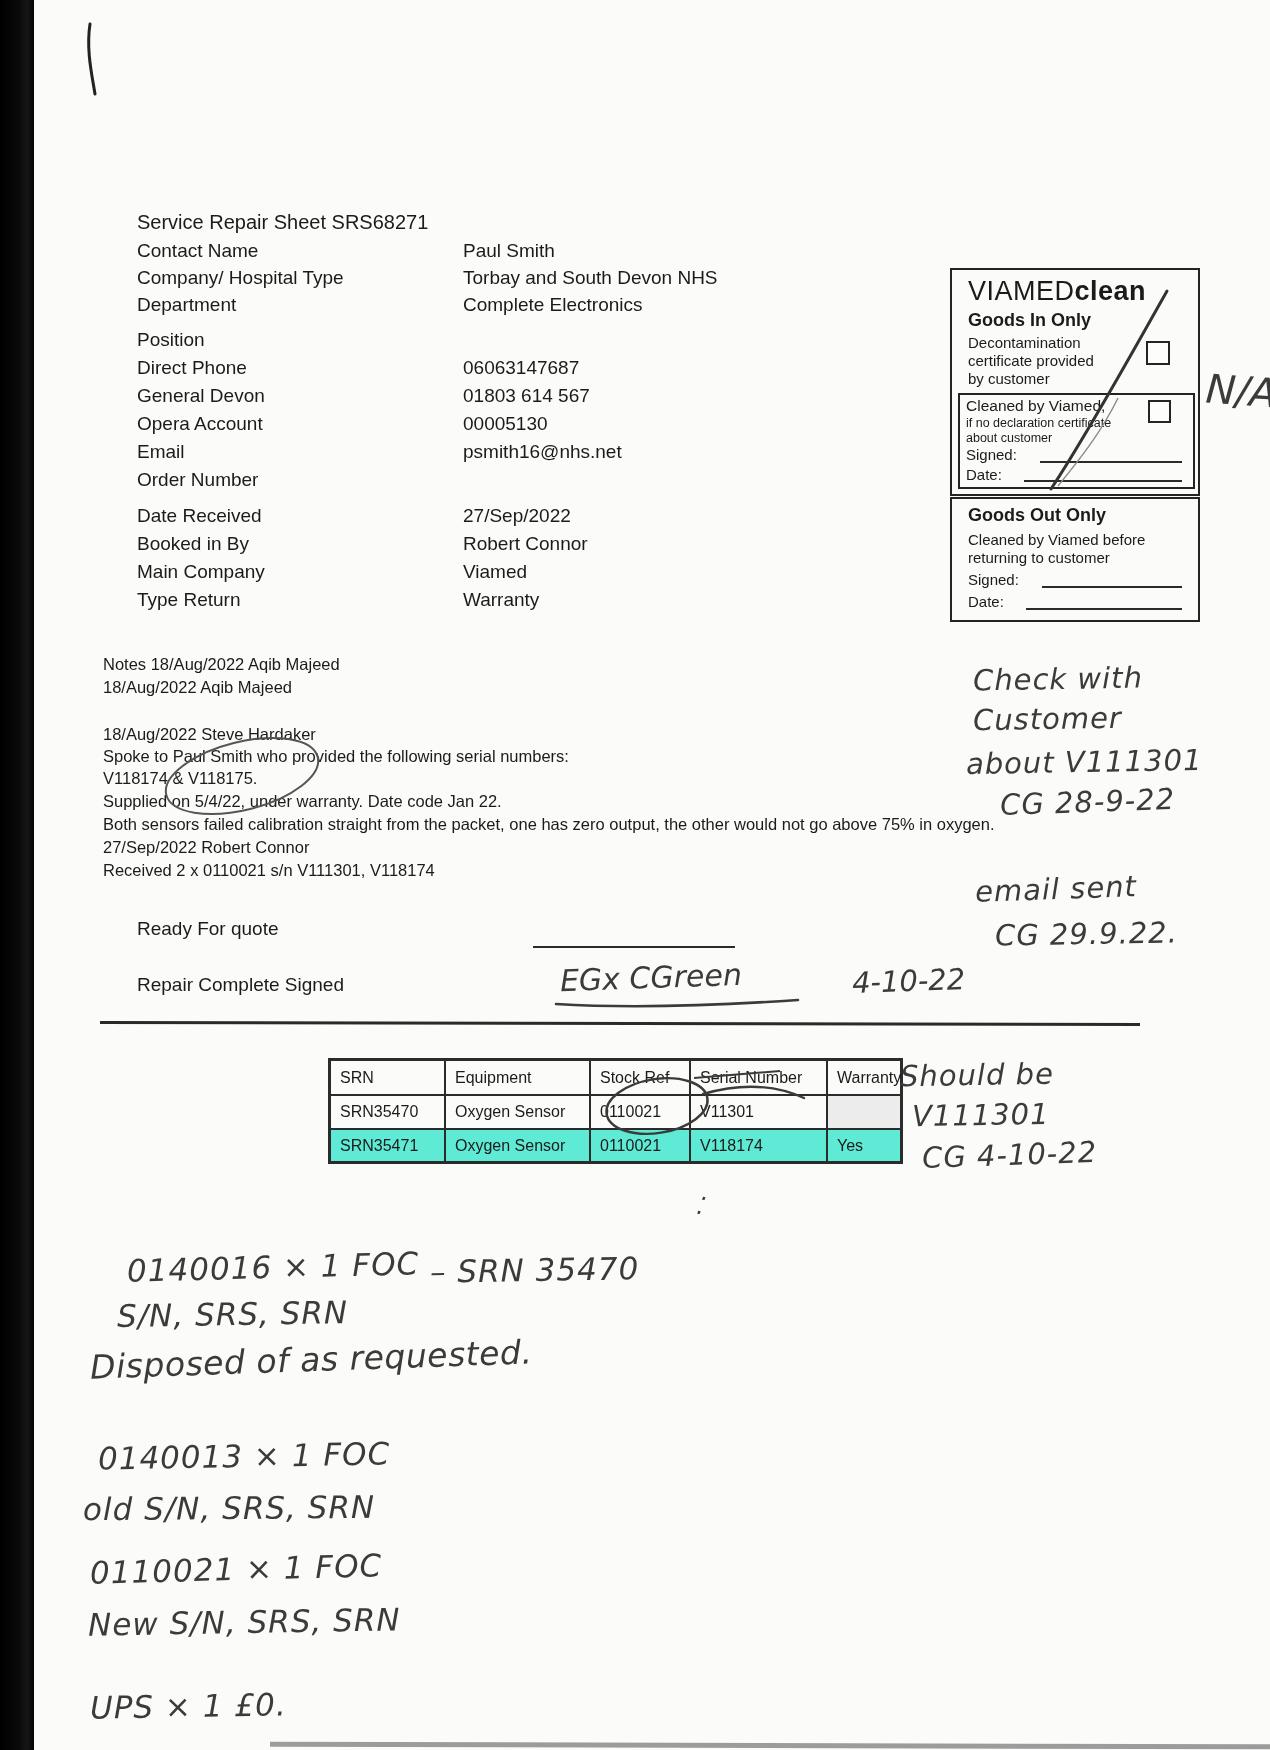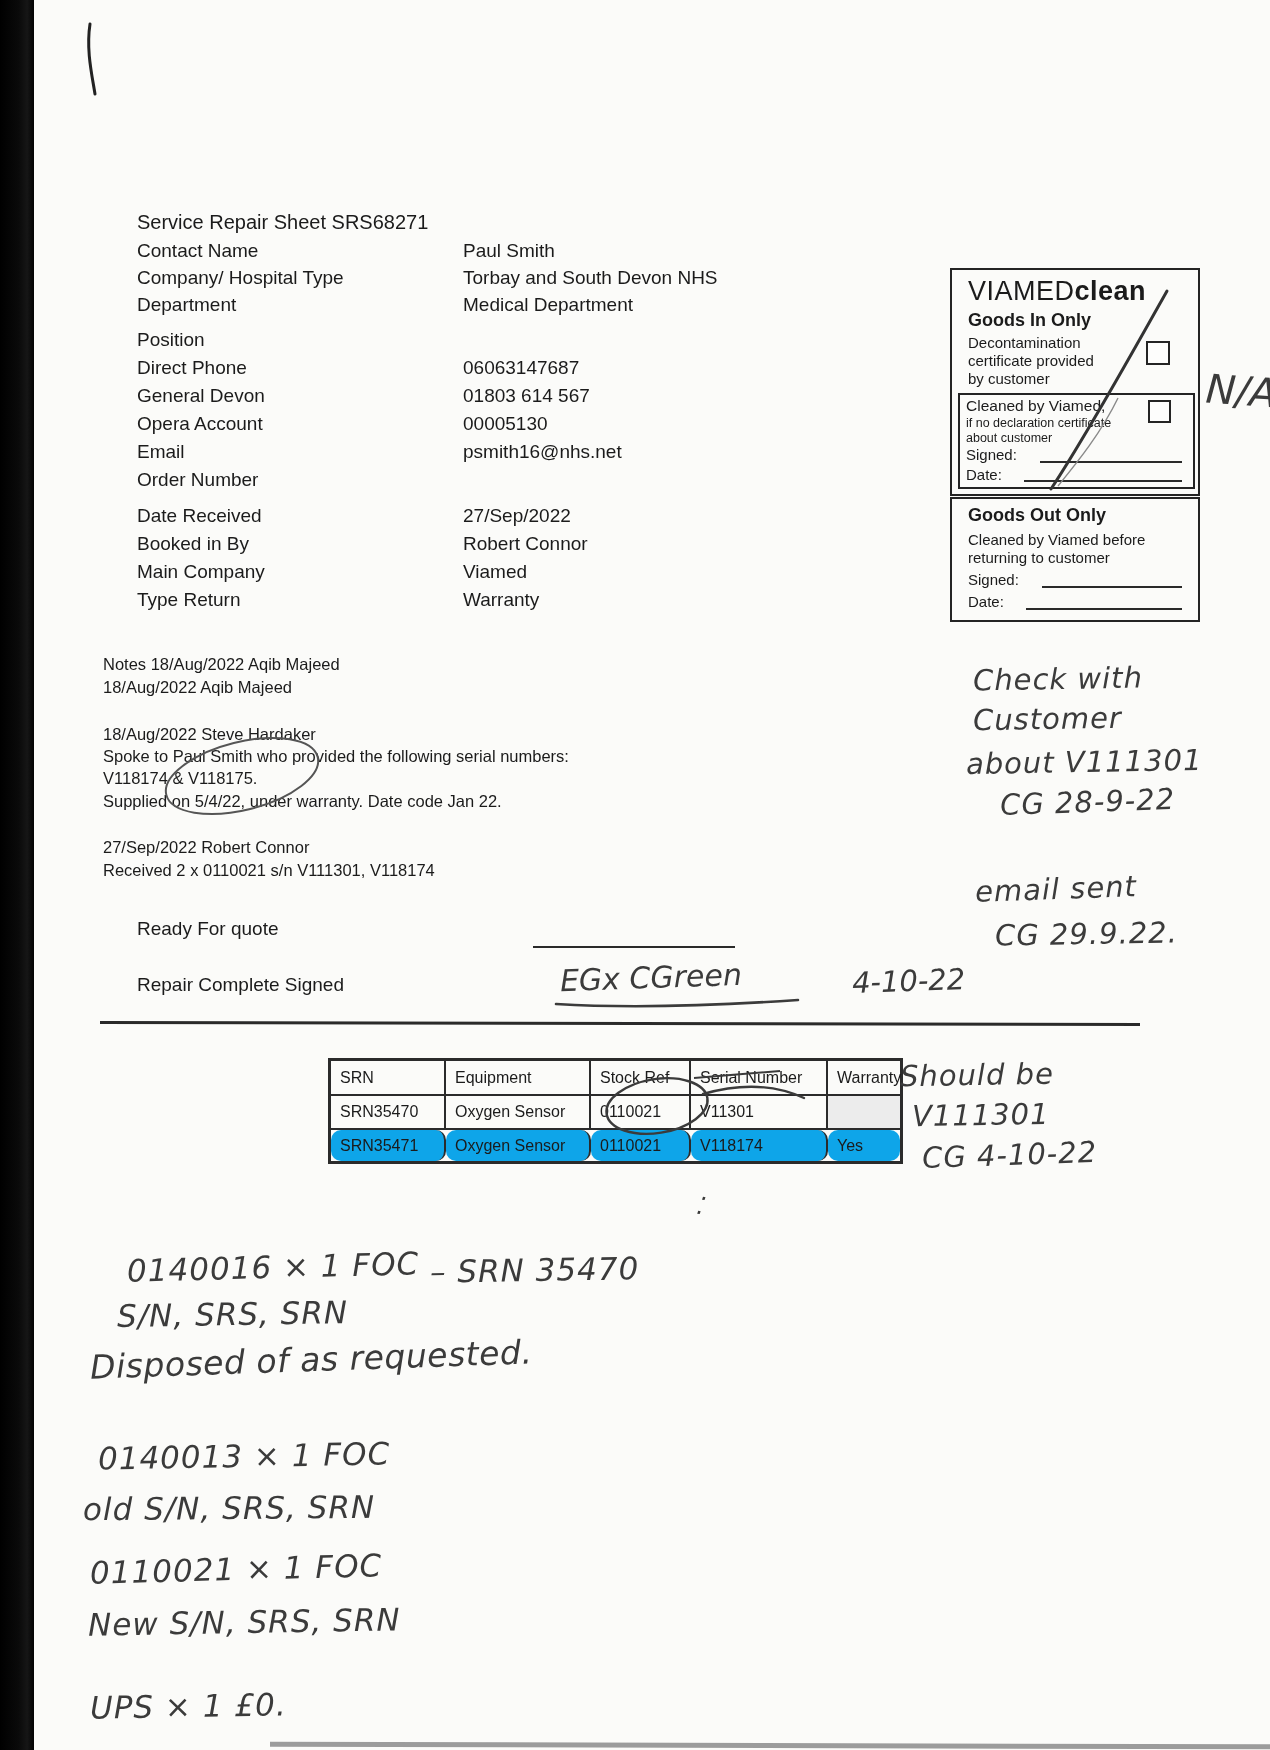--- a/index.html
+++ b/index.html
@@ -23,40 +23,40 @@
   .hand-lg{font-size:31px;letter-spacing:1px;}
   .hand-md{font-size:29px;letter-spacing:1px;}
   .tablewrap{position:absolute;left:328px;top:1058px;display:grid;
              grid-template-columns:115px 145px 100px 137px 72px;
              grid-template-rows:35px 34px 31px;
              border:3px solid #2b2b2b;font-size:16px;}
   .cell{border-right:2px solid #2b2b2b;border-bottom:2px solid #2b2b2b;
         padding-left:9px;display:flex;align-items:center;background:#fbfbf9;}
   .cell.last{border-right:none;}
   .cell.bottomrow{border-bottom:none;}
-  .cell.shade{background:#0ea5e9;border-radius:10px;}
+  .cell.shade{background:#5eead4;}
   .cell.shade1{background:#ececec;}
   svg.overlay{position:absolute;left:0;top:0;pointer-events:none;}
 </style>
 </head>
 <body>
 
 <div class="page">
 
   <div class="scanbar"></div>
   <div class="scanbottom"></div>
 
   <div class="ptext title" style="left:137px;top:211px">Service Repair Sheet SRS68271</div>
 
   <div class="ptext flabel" style="left:137px;top:240px">Contact Name</div>
   <div class="ptext fvalue" style="left:463px;top:240px">Paul Smith</div>
   <div class="ptext flabel" style="left:137px;top:267px">Company/ Hospital Type</div>
   <div class="ptext fvalue" style="left:463px;top:267px">Torbay and South Devon NHS</div>
   <div class="ptext flabel" style="left:137px;top:294px">Department</div>
-  <div class="ptext fvalue" style="left:463px;top:294px">Medical Department</div>
+  <div class="ptext fvalue" style="left:463px;top:294px">Complete Electronics</div>
   <div class="ptext flabel" style="left:137px;top:329px">Position</div>
   <div class="ptext flabel" style="left:137px;top:357px">Direct Phone</div>
   <div class="ptext fvalue" style="left:463px;top:357px">06063147687</div>
   <div class="ptext flabel" style="left:137px;top:385px">General Devon</div>
   <div class="ptext fvalue" style="left:463px;top:385px">01803 614 567</div>
   <div class="ptext flabel" style="left:137px;top:413px">Opera Account</div>
   <div class="ptext fvalue" style="left:463px;top:413px">00005130</div>
   <div class="ptext flabel" style="left:137px;top:441px">Email</div>
   <div class="ptext fvalue" style="left:463px;top:441px">psmith16@nhs.net</div>
   <div class="ptext flabel" style="left:137px;top:469px">Order Number</div>
@@ -99,20 +99,21 @@
   <div class="hline" style="left:1026px;top:608px;width:156px;height:1.5px"></div>
 
   <div class="hand" style="left:1206px;top:368px;font-size:40px;transform:rotate(4deg)">N/A</div>
 
   <div class="ptext note" style="left:103px;top:655px">Notes 18/Aug/2022 Aqib Majeed</div>
   <div class="ptext note" style="left:103px;top:678px">18/Aug/2022 Aqib Majeed</div>
   <div class="ptext note" style="left:103px;top:725px">18/Aug/2022 Steve Hardaker</div>
   <div class="ptext note" style="left:103px;top:747px">Spoke to Paul Smith who provided the following serial numbers:</div>
   <div class="ptext note" style="left:103px;top:769px">V118174 &amp; V118175.</div>
   <div class="ptext note" style="left:103px;top:792px">Supplied on 5/4/22, under warranty. Date code Jan 22.</div>
+  <div class="ptext note" style="left:103px;top:815px">Both sensors failed calibration straight from the packet, one has zero output, the other would not go above 75% in oxygen.</div>
   <div class="ptext note" style="left:103px;top:838px">27/Sep/2022 Robert Connor</div>
   <div class="ptext note" style="left:103px;top:861px">Received 2 x 0110021 s/n V111301, V118174</div>
 
   <div class="hand hand-md" style="left:973px;top:662px;transform:rotate(-1deg)">Check with</div>
   <div class="hand hand-md" style="left:973px;top:702px;transform:rotate(-1deg)">Customer</div>
   <div class="hand hand-md" style="left:966px;top:745px;transform:rotate(-1deg)">about V111301</div>
   <div class="hand hand-md" style="left:1000px;top:785px;transform:rotate(-2deg)">CG 28-9-22</div>
 
   <div class="hand hand-md" style="left:975px;top:872px;transform:rotate(-2deg)">email sent</div>
   <div class="hand hand-md" style="left:995px;top:917px;transform:rotate(-1deg)">CG 29.9.22.</div>

